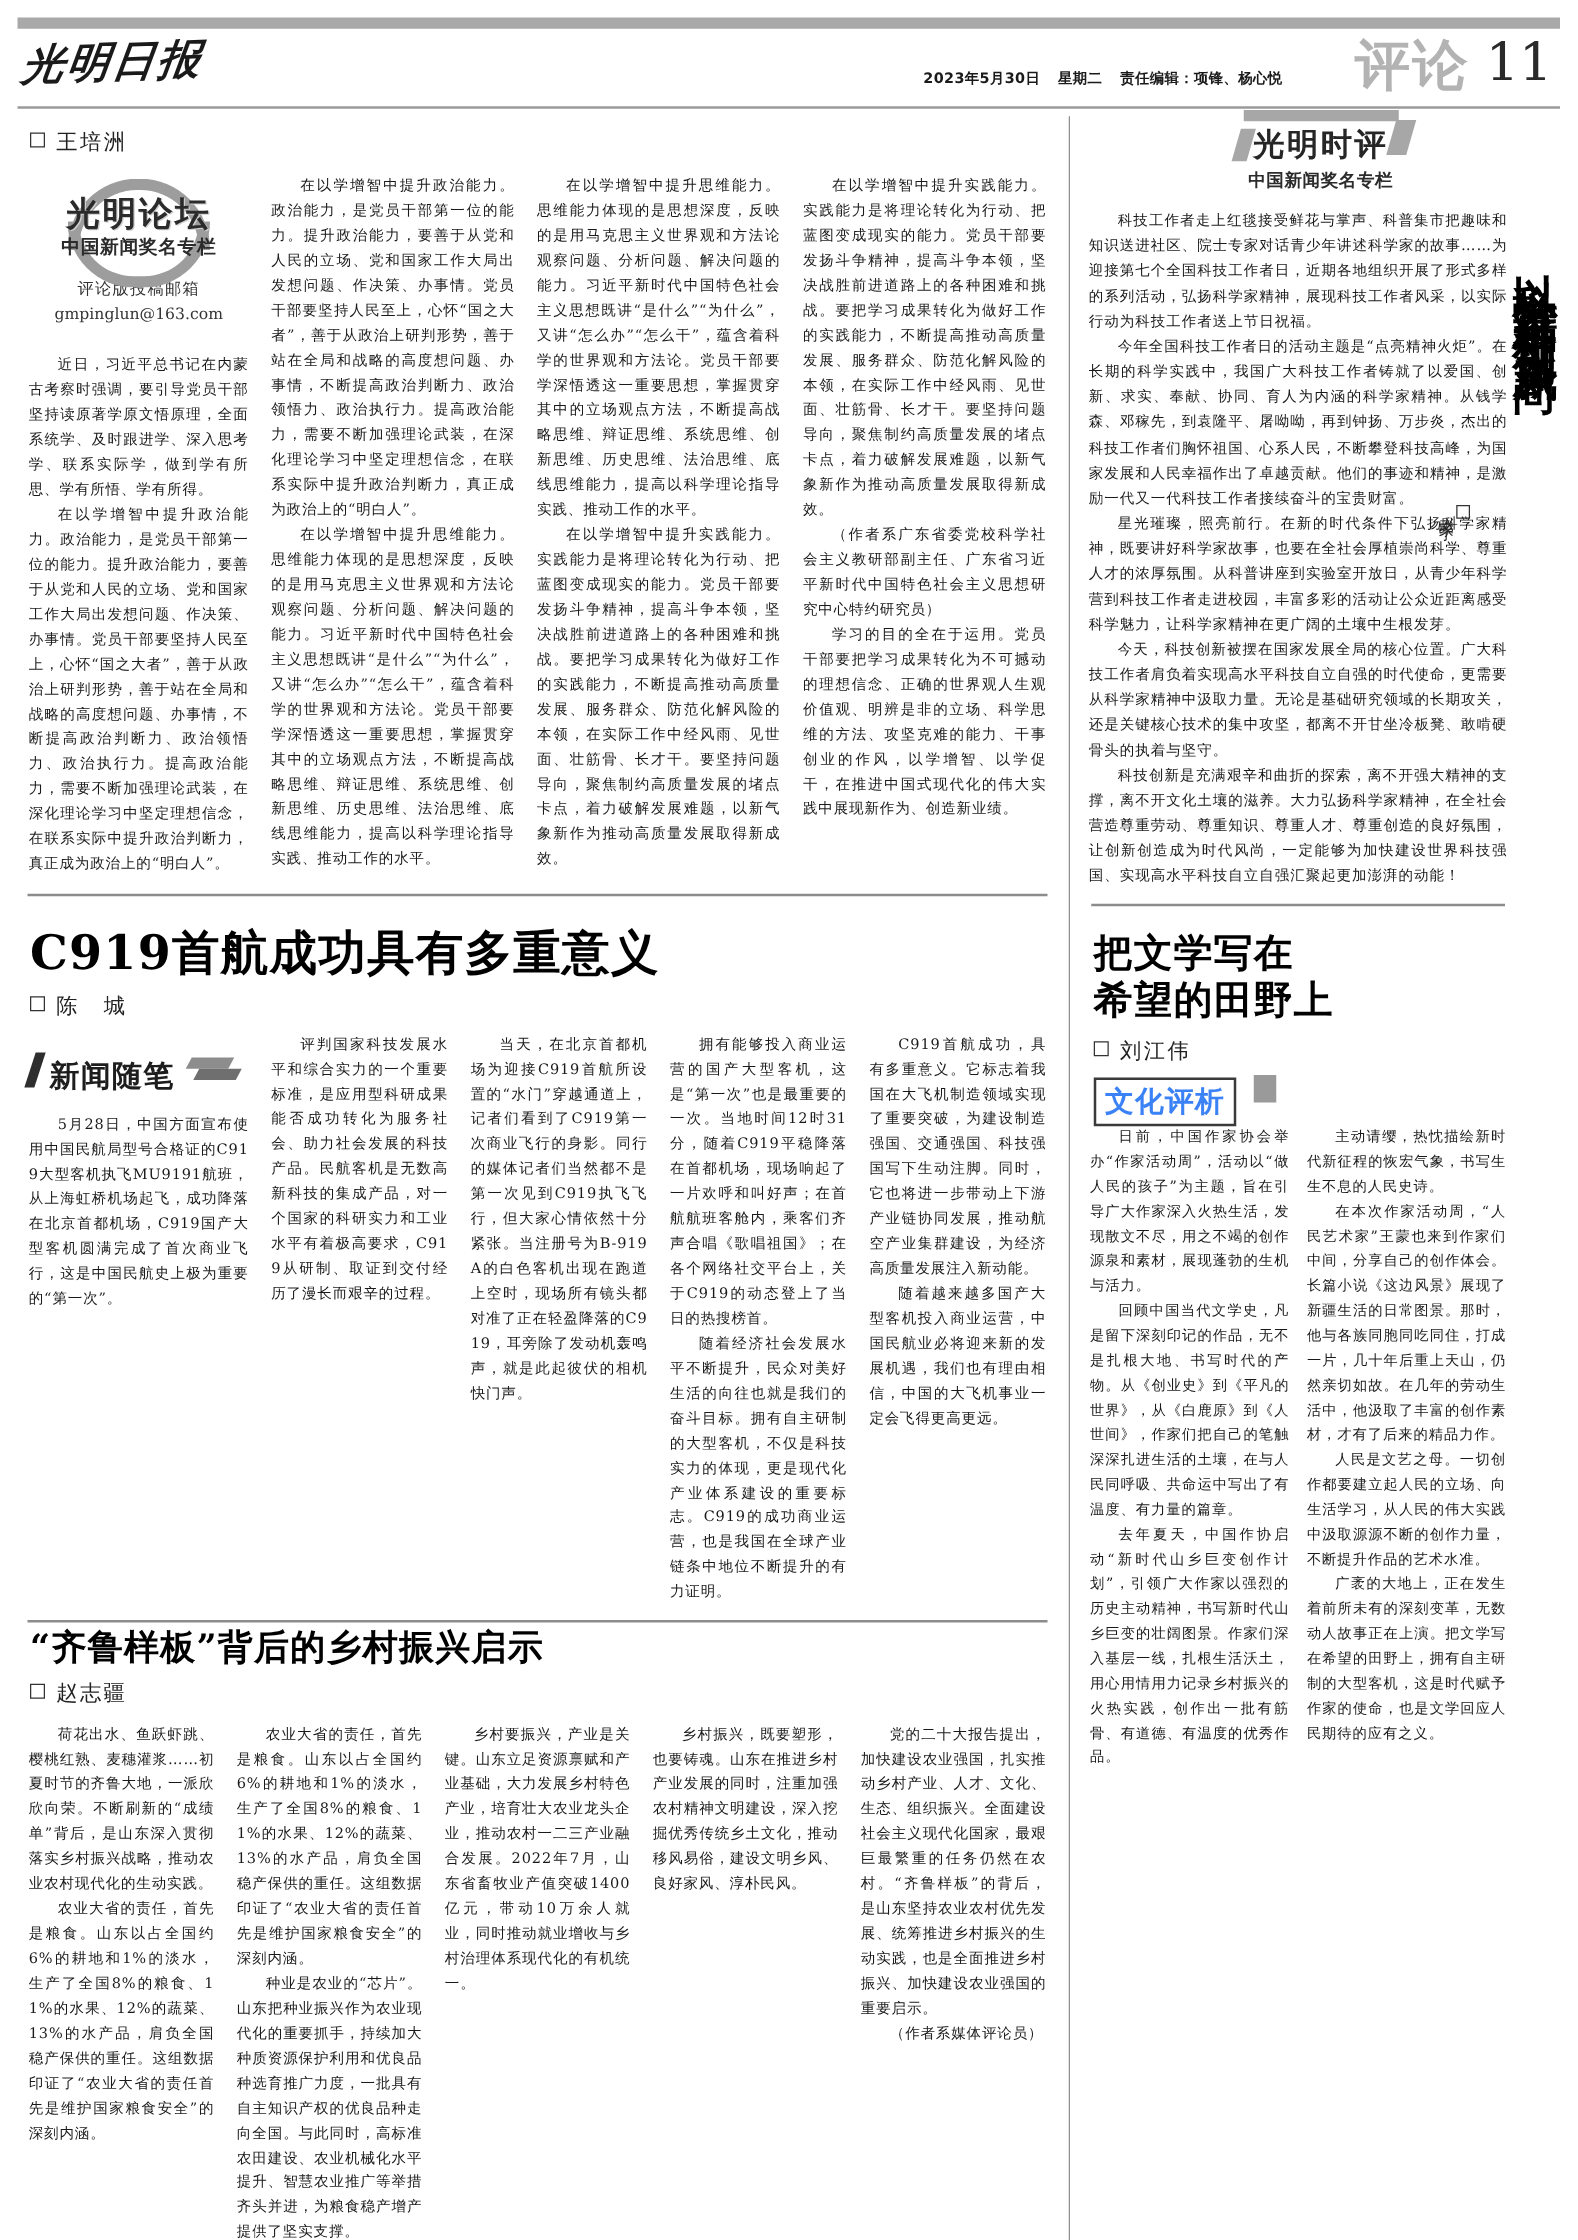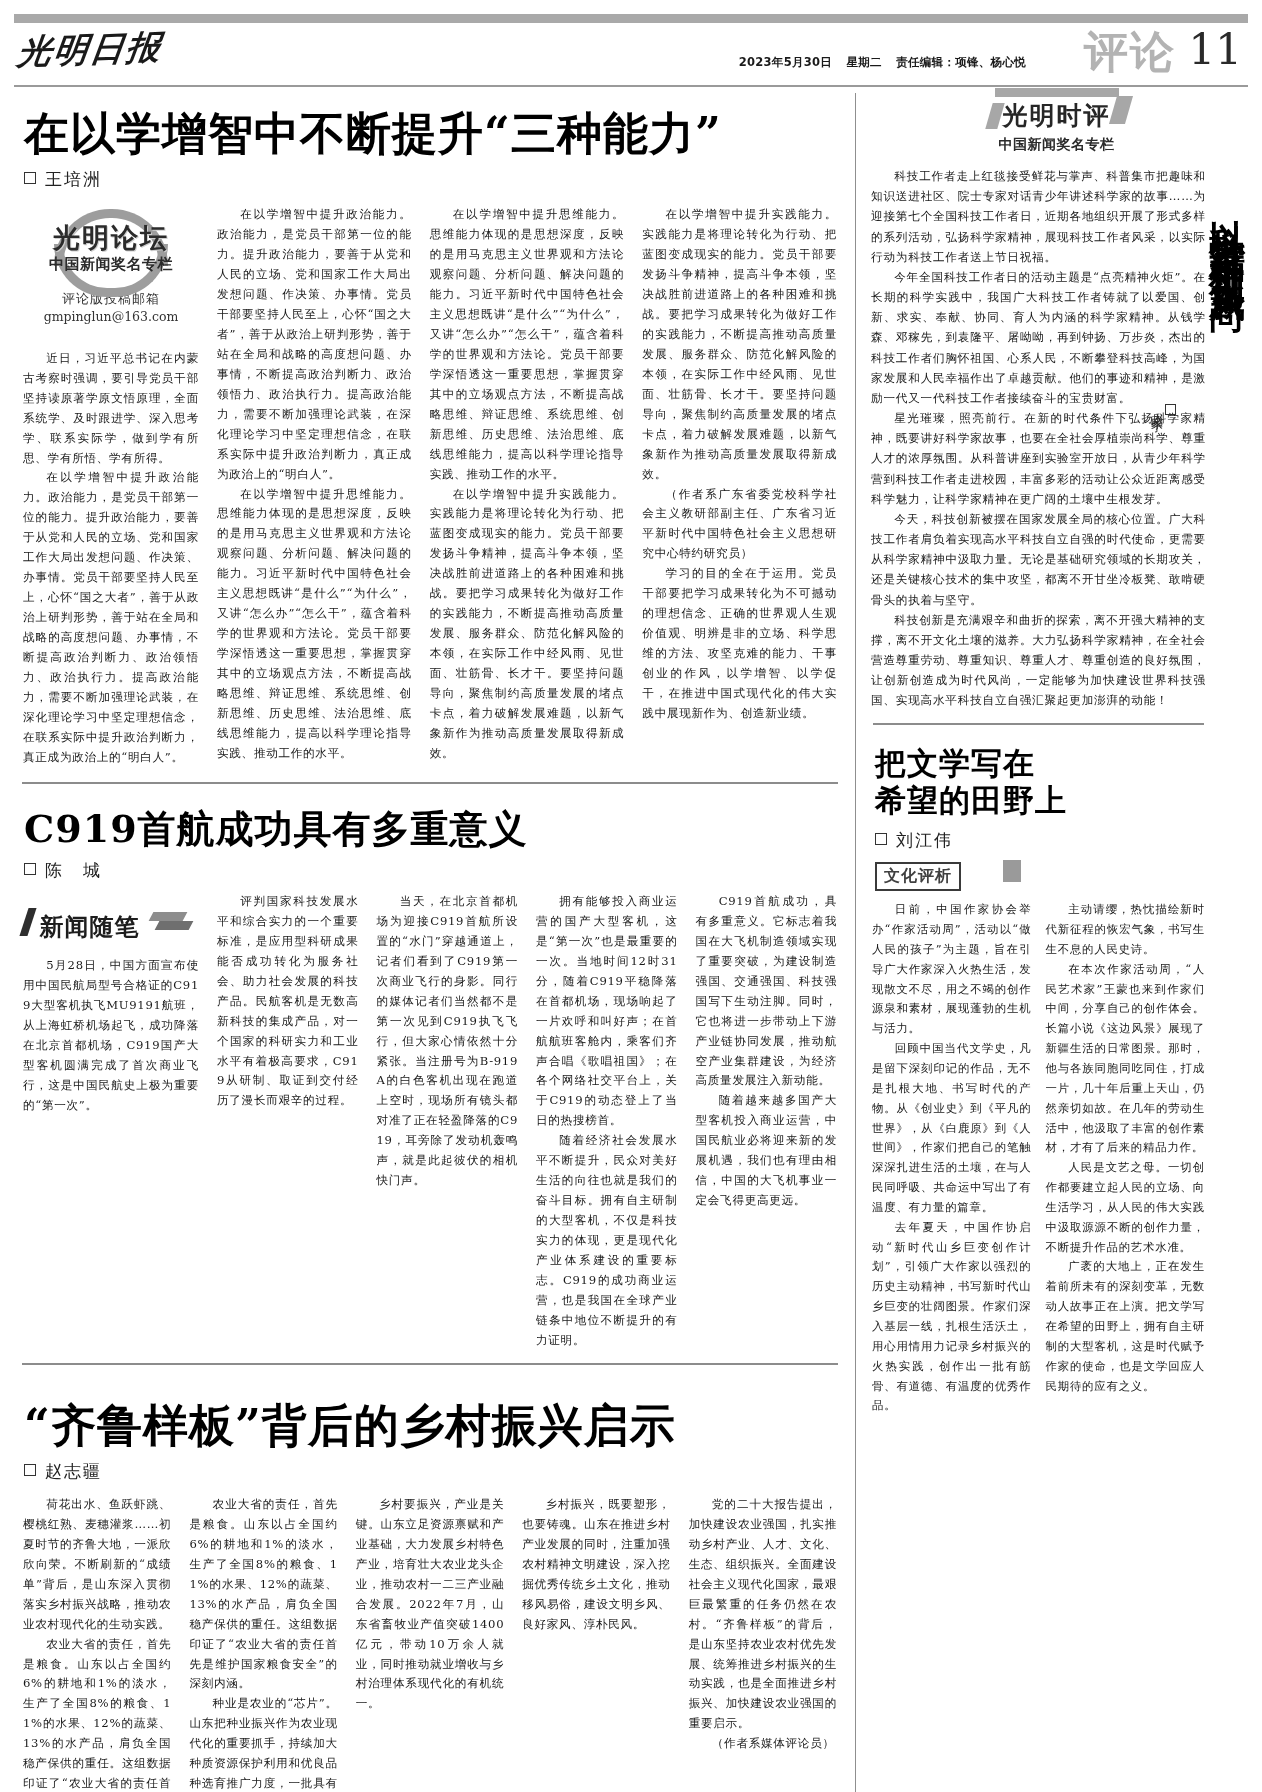--- a/index.html
+++ b/index.html
@@ -50,22 +50,22 @@
     font-size:45px;font-weight:bold;letter-spacing:1px;
     margin:16px 0 0 10px;line-height:1.12;color:#000;
   }
   h1.head-2{
     font-family:"DejaVu Serif","Liberation Serif",serif;
     font-size:38px;font-weight:bold;letter-spacing:1px;
     margin:24px 0 0 10px;line-height:1.12;color:#000;
   }
   h1.head-3{
     font-family:"DejaVu Serif","Liberation Serif",serif;
-    font-size:45px;font-weight:bold;letter-spacing:1px;
-    margin:36px 0 0 10px;line-height:1.12;color:#000;
+    font-size:28px;font-weight:bold;letter-spacing:1px;
+    margin:4px 0 0 10px;line-height:1.12;color:#000;
   }
   .byline{
     margin:9px 0 0 10px;font-size:17px;color:#222;letter-spacing:2px;
     font-family:"DejaVu Serif","Liberation Serif",serif;
   }
   .byline .bx{
     display:inline-block;width:10px;height:10px;border:1.3px solid #333;
     margin-right:9px;vertical-align:1px;
   }
 
@@ -127,21 +127,21 @@
   }
   .badge-news .pages{position:absolute;right:4px;top:2px;width:44px;height:28px;}
   .badge-news .pg{position:absolute;background:#8d8d8d;}
   .badge-news .pg1{left:0;top:4px;width:34px;height:9px;transform:skewX(-28deg);}
   .badge-news .pg2{left:6px;top:13px;width:34px;height:9px;transform:skewX(-28deg);background:#6f6f6f;}
 
   
   .badge-cul{width:185px;margin:10px 0 0 10px;position:relative;height:30px;}
   .badge-cul .bx{
     position:absolute;left:0;top:0;padding:2px 7px;border:2px solid #3a3a3a;
-    font-size:16px;font-weight:bold;letter-spacing:1px;color:#404040;background:#fff;
+    font-size:23px;font-weight:bold;letter-spacing:1px;color:#3b82f6;background:#fff;
   }
   .badge-cul .mark{position:absolute;left:128px;top:-2px;width:18px;height:22px;background:#9a9a9a;}
 
   
   .cols{display:flex;margin-top:10px;}
   .col{
     flex:1 1 0;padding:0 9px;
     font-family:"DejaVu Serif","Liberation Serif",serif;
     font-size:11.6px;line-height:1.72;text-align:justify;
     color:#191919;letter-spacing:.7px;
@@ -202,21 +202,20 @@
     </div>
     <div class="mast-section">评论</div>
     <div class="mast-page">11</div>
   </div>
 
   <div class="body-area">
 
     <div class="left-zone">
 
       <div>
-        <h1 class="head-main">在以学增智中不断提升“三种能力”</h1>
         <div class="byline">
           <span class="bx"></span><span>王培洲</span>
         </div>
 
         <div class="cols" style="margin-top:14px;">
           <div class="col" style="flex:0 0 176px;">
             <div class="badge-wrap">
               <div class="badge-gm">
                 <div class="arc"></div>
                 <div class="arc2"></div>

